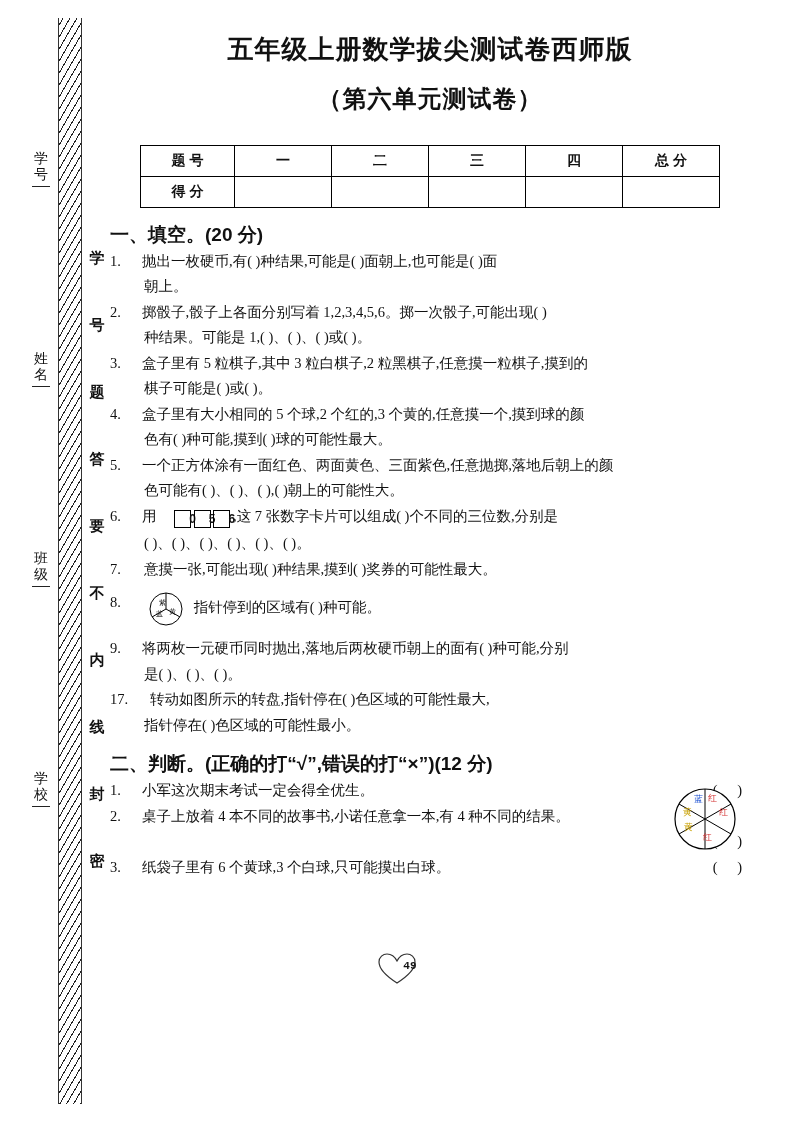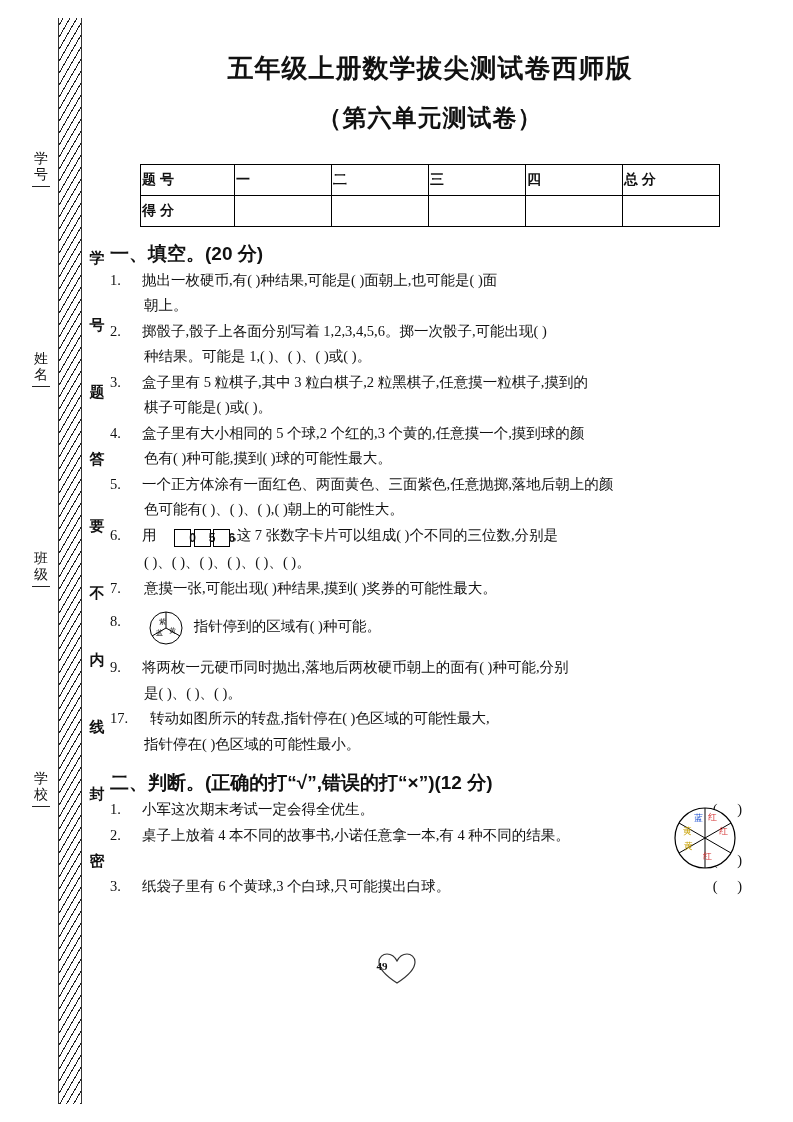--- a/index.html
+++ b/index.html
@@ -83,21 +83,21 @@
   }
   .field-xh { top: 0px; }
   .field-xm { top: 200px; }
   .field-bj { top: 400px; }
   .field-xx { top: 620px; }
 
   
   .content {
     position: absolute;
     left: 110px;
-    top: 39px;
+    top: 20px;
     width: 640px;
   }
   h1.title {
     font-family: "Liberation Sans", "DejaVu Sans", sans-serif;
     font-weight: bold;
     font-size: 26px;
     text-align: center;
     margin: 12px 0 0 0;
     letter-spacing: 1px;
   }
@@ -111,20 +111,21 @@
   }
 
   table.score {
     border-collapse: collapse;
     margin: 30px auto 0 auto;
     width: 580px;
   }
   table.score td, table.score th {
     border: 1px solid #000;
     height: 28px;
+    text-align: center;
     font-family: "Liberation Sans", "DejaVu Sans", sans-serif;
     font-size: 14px;
     font-weight: bold;
   }
   table.score td.head { width: 94px; }
   table.score td.cell { width: 97px; }
 
   .section-head {
     font-family: "Liberation Sans", "DejaVu Sans", sans-serif;
     font-weight: bold;
@@ -200,22 +201,22 @@
     transform: translateX(-50%);
     width: 40px;
     height: 34px;
     text-align: center;
   }
   .heart .pg {
     position: absolute;
     left: 0;
     top: 8px;
     width: 40px;
-    text-align: left;
-    font-family: Liberation Serif, serif;
+    text-align: right;
+    font-family: Liberation Mono, monospace;
     font-size: 11px;
     font-weight: bold;
   }
   .heart svg { position: absolute; left: 0; top: 0; }
 </style>
 </head>
 <body>
 
 <div class="page">
 

